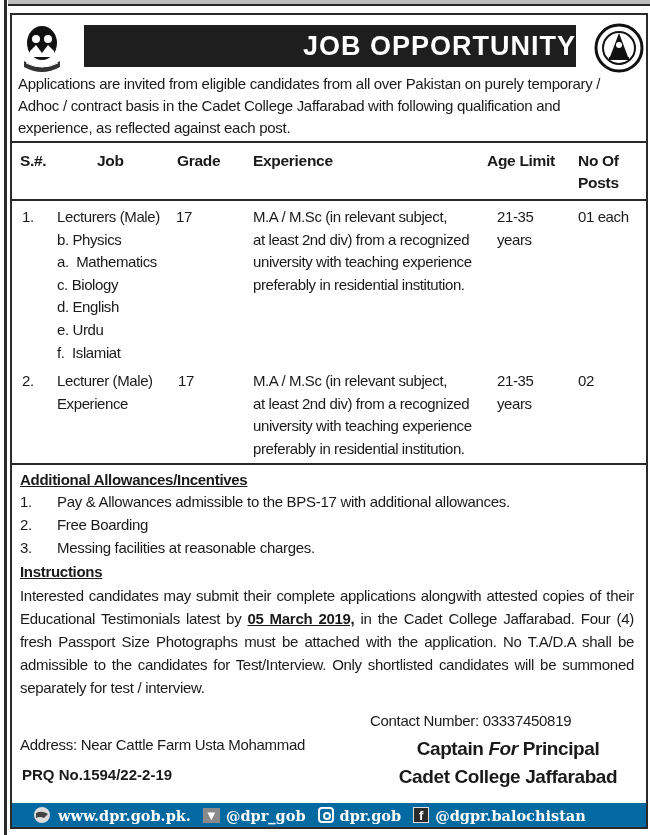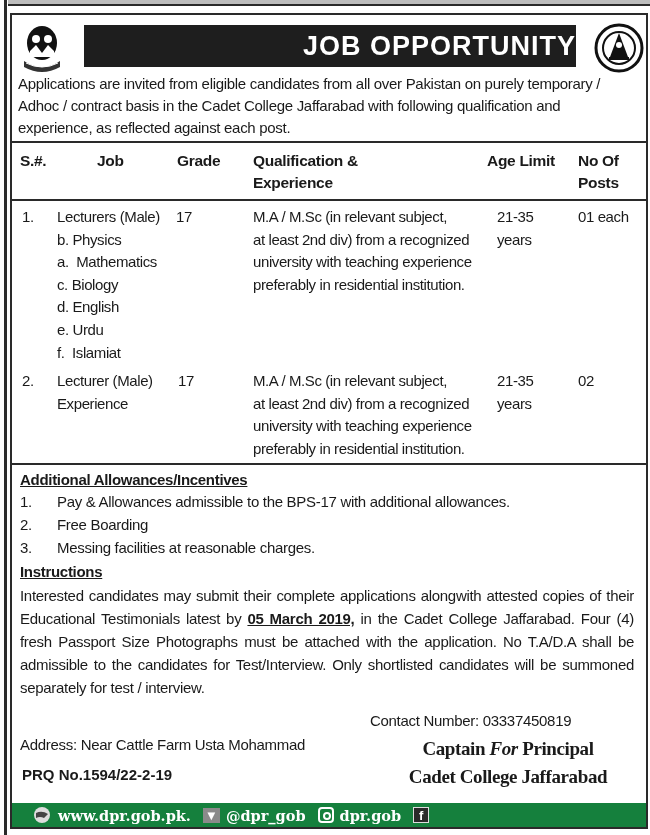--- a/index.html
+++ b/index.html
@@ -25,24 +25,24 @@
   .section-title { position: absolute; left: 20px; font-size: 15px; font-weight: bold; text-decoration: underline; line-height: 20px; letter-spacing: -0.3px; }
   .list { position: absolute; left: 20px; font-size: 15px; line-height: 23px; letter-spacing: -0.3px; }
   .list .row { display: flex; }
   .list .num { width: 37px; }
 
   .instr { position: absolute; left: 20px; width: 614px; font-size: 15px; line-height: 23px; letter-spacing: -0.3px; text-align: justify; }
   .instr b { text-decoration: underline; }
 
   .addr { position: absolute; left: 20px; top: 710px; font-size: 15px; line-height: 22px; letter-spacing: -0.3px; margin-top: 24px; }
   .contact { position: absolute; left: 370px; top: 710px; font-size: 15px; line-height: 22px; letter-spacing: -0.3px; }
-  .sign { position: absolute; left: 380px; width: 256px; text-align: center; font-size: 19px; font-weight: bold; letter-spacing: -0.4px; line-height: 26px; font-family: Liberation Serif, serif; }
+  .sign { position: absolute; left: 380px; width: 256px; text-align: center; font-size: 19px; font-weight: bold; letter-spacing: -0.4px; line-height: 26px; }
   .prq { position: absolute; left: 22px; top: 766px; font-size: 15px; font-weight: bold; }
 
-  .footer { position: absolute; left: 12px; top: 803px; width: 634px; height: 24px; background: #15803d; color: #ffffff; font-family: "DejaVu Serif", serif; font-weight: bold; font-size: 14.5px; display: flex; align-items: center; padding-left: 20px; }
+  .footer { position: absolute; left: 12px; top: 803px; width: 634px; height: 24px; background: #0369a1; color: #ffffff; font-family: "DejaVu Serif", serif; font-weight: bold; font-size: 14.5px; display: flex; align-items: center; padding-left: 20px; }
   .footer .item { display: flex; align-items: center; margin-right: 12px; }
   .footer .ic { display: inline-flex; align-items: center; justify-content: center; margin-right: 6px; }
   .fb-box { width: 16px; height: 16px; background: #2a2a2a; border: 1px solid #ddd; color: #fff; font-size: 13px; font-family: "Liberation Sans", sans-serif; }
   .tw-box { width: 17px; height: 15px; background: #8a8a8a; color: #fff; font-size: 10px; }
   .ig-box { width: 16px; height: 16px; border: 2px solid #fff; border-radius: 4px; position: relative; }
   .ig-box::after { content: ""; width: 6px; height: 6px; border: 2px solid #fff; border-radius: 50%; position: absolute; left: 3px; top: 3px; box-sizing: content-box; width: 4px; height: 4px; }
 </style>
 </head>
 <body>
 
@@ -74,21 +74,20 @@
 </div>
 
 <div class="intro">Applications are invited from eligible candidates from all over Pakistan on purely temporary / Adhoc / contract basis in the Cadet College Jaffarabad with following qualification and experience, as reflected against each post.</div>
 
 <div class="hr" style="top:141px"></div>
 
 <div class="th" style="left:20px; top:150px">S.#.</div>
 <div class="th" style="left:97px; top:150px">Job</div>
 <div class="th" style="left:177px; top:150px">Grade</div>
 <div class="th" style="left:253px; top:150px">
-  <div>Qualification &amp;</div>
   <div>Experience</div>
 </div>
 <div class="th" style="left:487px; top:150px">Age Limit</div>
 <div class="th" style="left:578px; top:150px">
   <div>No Of</div>
   <div>Posts</div>
 </div>
 
 <div class="hr" style="top:199px"></div>
 
@@ -183,14 +182,15 @@
   <div class="item">
     <span class="ic tw-box">▼</span>
     <span>@dpr_gob</span>
   </div>
   <div class="item">
     <span class="ic ig-box"></span>
     <span>dpr.gob</span>
   </div>
   <div class="item">
     <span class="ic fb-box">f</span>
+    <span>@dgpr.balochistan</span>
   </div>
 </div>
 
 </body></html>

